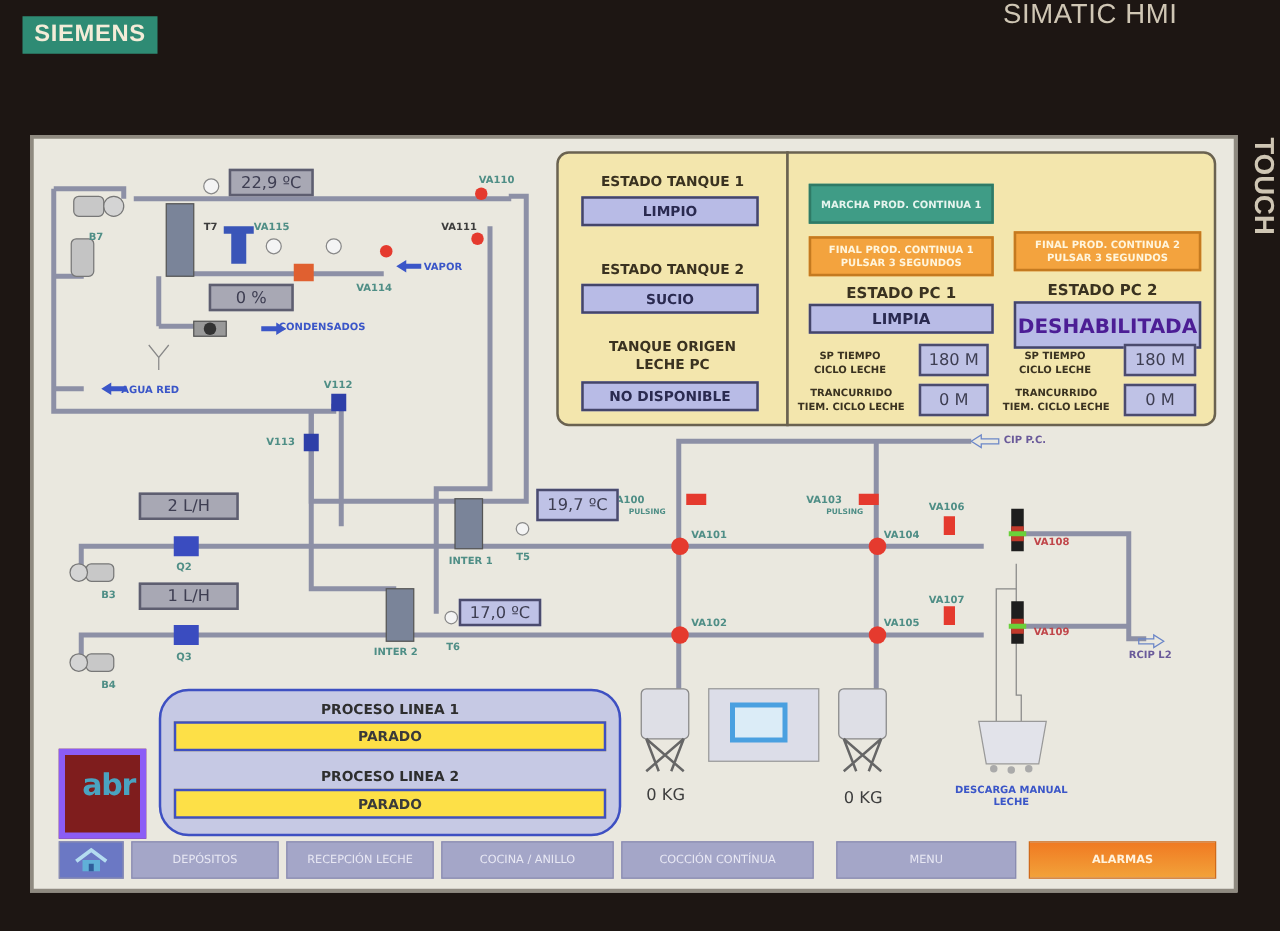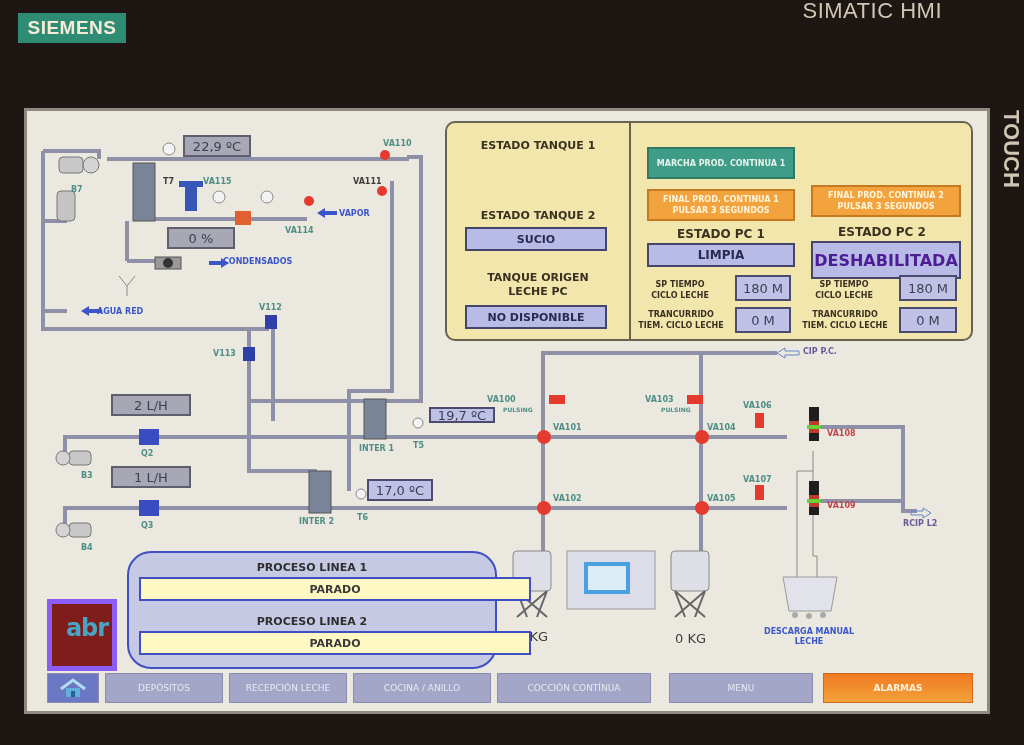--- a/index.html
+++ b/index.html
@@ -17,21 +17,21 @@
   .valbox{position:absolute;background:#a8a8b4;border:2px solid #5e5e70;color:#3e3e52;font:13px "DejaVu Sans",sans-serif;display:flex;align-items:center;justify-content:center;box-sizing:border-box;}
   .valbox.blue{background:#bfc2e6;border-color:#4b4b6e;}
   .panel{position:absolute;background:#f3e6ad;border:2px solid #6a6250;border-radius:10px;box-sizing:border-box;}
   .ptitle{position:absolute;font:bold 11px "DejaVu Sans",sans-serif;color:#3a3220;text-align:center;}
   .statebox{position:absolute;background:#b8bbe6;border:2px solid #44456a;color:#2a2a50;font:bold 11px "DejaVu Sans",sans-serif;display:flex;align-items:center;justify-content:center;box-sizing:border-box;}
   .btn-green{position:absolute;background:#3f9c86;border:2px solid #2f7a66;color:#e6f4ee;font:bold 8px "DejaVu Sans",sans-serif;display:flex;align-items:center;justify-content:center;box-sizing:border-box;text-align:center;}
   .btn-orange{position:absolute;background:#f3a33e;border:2px solid #c47a20;color:#fff5dc;font:bold 8px "DejaVu Sans",sans-serif;display:flex;align-items:center;justify-content:center;box-sizing:border-box;text-align:center;line-height:11px;}
   .small-lbl{position:absolute;font:bold 8px "DejaVu Sans",sans-serif;color:#3a3220;text-align:center;line-height:11px;}
   .proc{position:absolute;left:100px;top:440px;width:370px;height:118px;background:#c6c9e4;border:2px solid #3e50c2;border-radius:24px;box-sizing:border-box;}
   .proc-title{position:absolute;width:100%;text-align:center;font:bold 11px "DejaVu Sans",sans-serif;color:#2e2e2e;}
-  .proc-box{position:absolute;left:10px;width:392px;height:24px;background:#fef9c3;border:2px solid #3e50c2;box-sizing:border-box;display:flex;align-items:center;justify-content:center;font:bold 11px "DejaVu Sans",sans-serif;color:#3a3a3a;}
+  .proc-box{position:absolute;left:10px;width:346px;height:24px;background:#fde047;border:2px solid #3e50c2;box-sizing:border-box;display:flex;align-items:center;justify-content:center;font:bold 11px "DejaVu Sans",sans-serif;color:#3a3a3a;}
   .navbar{position:absolute;left:20px;top:562px;width:930px;height:32px;}
   .nav{position:absolute;top:0;height:30px;background:#a4a6c8;border:1px solid #8a8cb0;color:#e8e8f4;font:9px "DejaVu Sans",sans-serif;display:flex;align-items:center;justify-content:center;box-sizing:border-box;}
   .nav.home{background:#6b78c4;}
   .nav.alarm{background:linear-gradient(#f07a22,#f2a23a);border-color:#d06a1a;color:#fff2dc;font-weight:bold;}
   .logo{position:absolute;left:20px;top:488px;width:70px;height:72px;border:5px solid #8b5cf6;background:#7f1d1d;box-sizing:border-box;}
   .logo-text{position:absolute;left:2px;top:10px;width:66px;text-align:center;font:bold 24px "DejaVu Sans",sans-serif;color:#4aa3c0;letter-spacing:-1px;}
   .kg{position:absolute;font:13px "DejaVu Sans",sans-serif;color:#3e3e3e;}
 </style>
 </head>
 <body>
@@ -210,29 +210,30 @@
   <div class="lbl" style="left:716px;top:364px">VA107</div>
   <div class="lbl red" style="left:800px;top:318px">VA108</div>
   <div class="lbl red" style="left:800px;top:390px">VA109</div>
   <div class="lbl purple" style="left:776px;top:236px">CIP P.C.</div>
   <div class="lbl purple" style="left:876px;top:408px">RCIP L2</div>
   <div class="lbl blue" style="left:730px;top:516px;text-align:center;width:104px">DESCARGA MANUAL</div>
   <div class="lbl blue" style="left:730px;top:526px;text-align:center;width:104px">LECHE</div>
 
   <div class="valbox" style="left:156px;top:24px;width:68px;height:22px">22,9 ºC</div>
   <div class="valbox" style="left:140px;top:116px;width:68px;height:22px">0 %</div>
-  <div class="valbox blue" style="left:402px;top:296px;width:66px;height:16px">19,7 ºC</div>
+  <div class="valbox blue" style="left:402px;top:280px;width:66px;height:26px">19,7 ºC</div>
   <div class="valbox blue" style="left:340px;top:368px;width:66px;height:22px">17,0 ºC</div>
   <div class="valbox" style="left:84px;top:283px;width:80px;height:22px">2 L/H</div>
   <div class="valbox" style="left:84px;top:355px;width:80px;height:22px">1 L/H</div>
   <div class="kg" style="left:490px;top:518px">0 KG</div>
   <div class="kg" style="left:648px;top:520px">0 KG</div>
 
   <div class="panel" style="left:418px;top:10px;width:186px;height:220px;border-radius:10px 0 0 10px">
     <div class="ptitle" style="left:0;top:16px;width:100%">ESTADO TANQUE 1</div>
+    <div class="statebox" style="left:18px;top:34px;width:142px;height:24px">LIMPIO</div>
     <div class="ptitle" style="left:0;top:86px;width:100%">ESTADO TANQUE 2</div>
     <div class="statebox" style="left:18px;top:104px;width:142px;height:24px">SUCIO</div>
     <div class="ptitle" style="left:0;top:148px;width:100%">TANQUE ORIGEN</div>
     <div class="ptitle" style="left:0;top:162px;width:100%">LECHE PC</div>
     <div class="statebox" style="left:18px;top:182px;width:142px;height:24px">NO DISPONIBLE</div>
   </div>
 
   <div class="panel" style="left:602px;top:10px;width:344px;height:220px;border-radius:0 10px 10px 0">
     <div class="btn-green" style="left:16px;top:24px;width:148px;height:32px">MARCHA PROD. CONTINUA 1</div>
     <div class="btn-orange" style="left:16px;top:66px;width:148px;height:32px;flex-direction:column">

